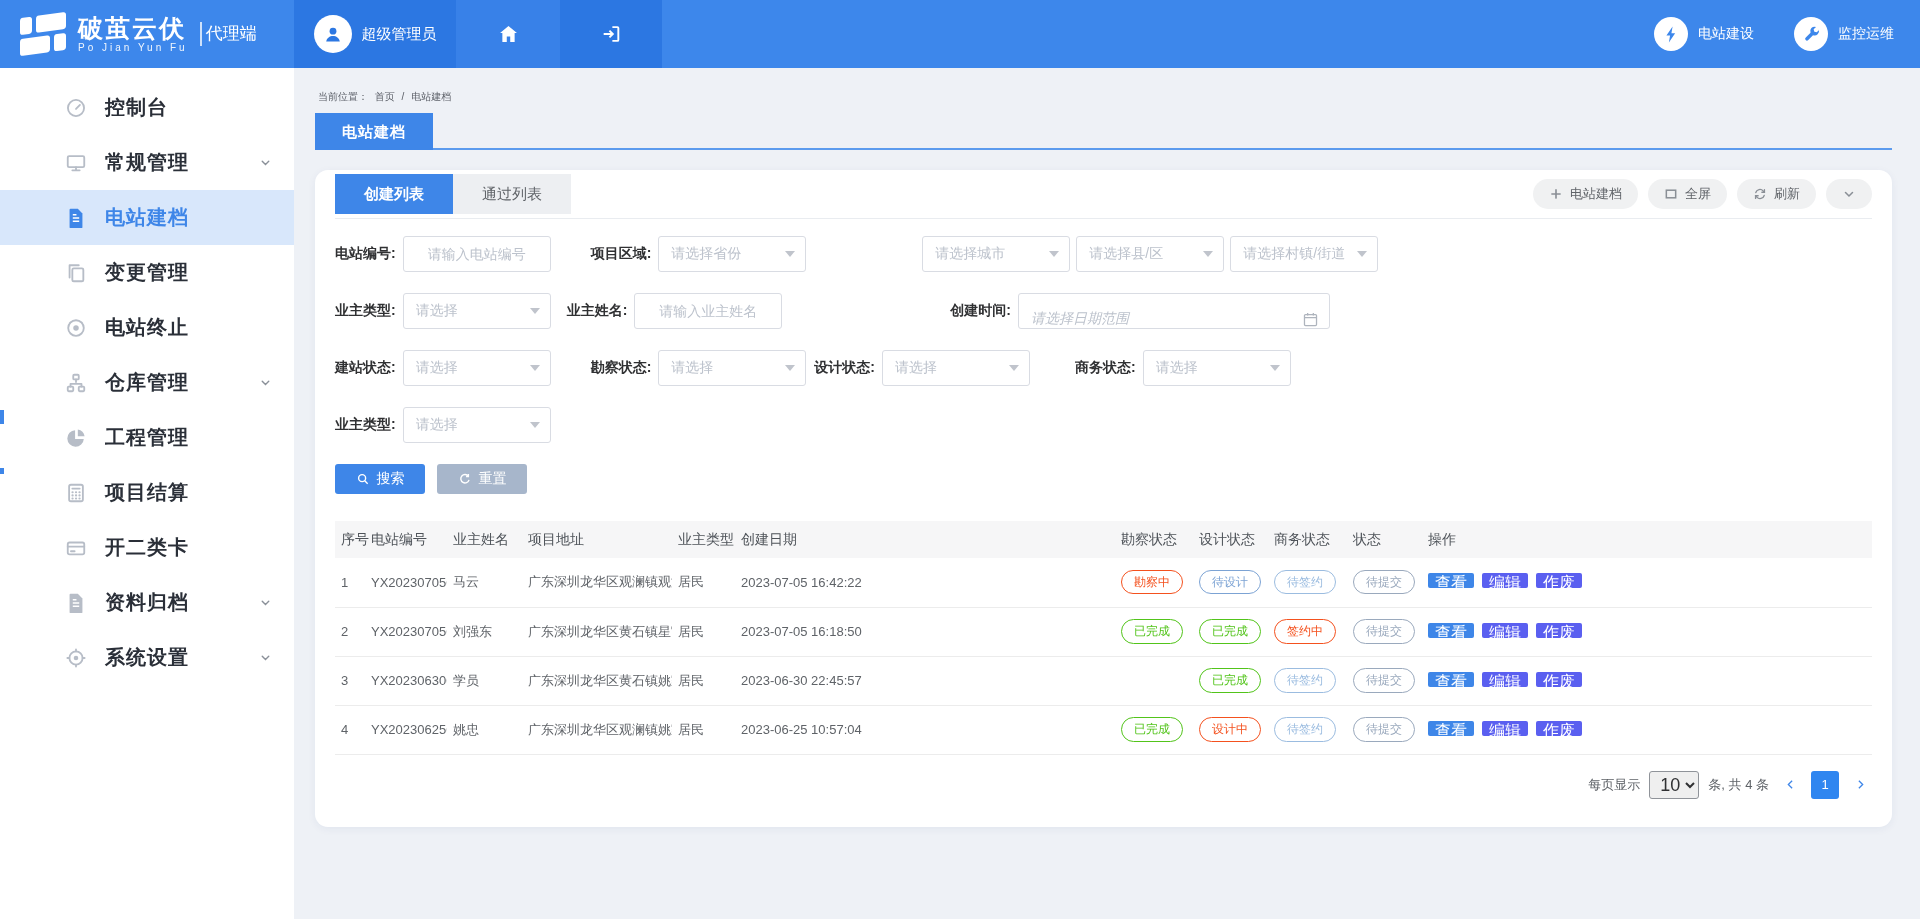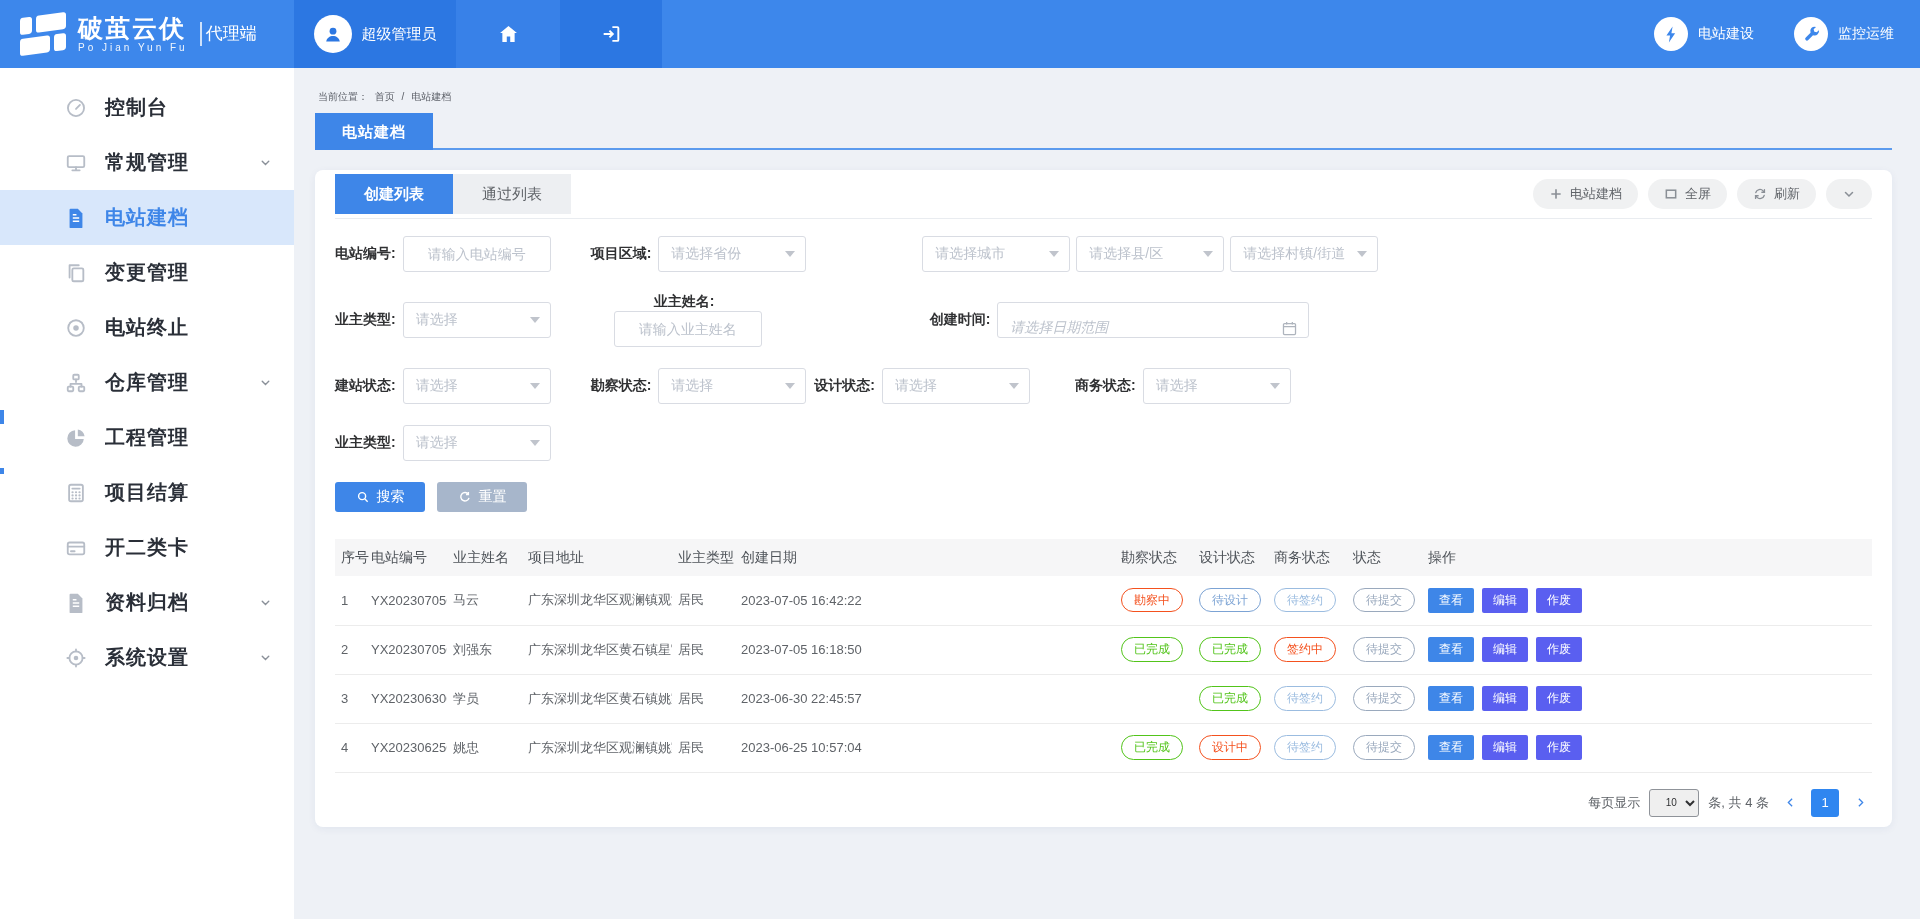--- a/index.html
+++ b/index.html
@@ -54,21 +54,21 @@
 
   
   .main { margin-left:294px; padding-top:68px; width:1626px; }
   .breadcrumb { margin:22px 0 0 24px; font-size:10px; color:#5a5e66; }
   .breadcrumb span { margin-right:4px; }
   .crumb-link { cursor:pointer; }
   .tab-line { margin:10px 28px 0 21px; height:36px; border-bottom:2px solid #5c9bee; position:relative; }
   .page-tab { position:absolute; left:0; bottom:-2px; width:118px; height:37px; background:#3e86e8;
     color:#fff; font-size:15px; font-weight:bold; text-align:center; line-height:37px; cursor:pointer; letter-spacing:1px; }
 
-  .card { margin:20px 28px 0 21px; height:657px; background:#fff; border-radius:8px;
+  .card { margin:20px 28px 0 21px; height:657px; background:#fff; border-radius:13px;
     padding:0 20px; box-shadow:0 2px 8px rgba(20,50,120,.06); }
 
   .tabs-row { height:49px; border-bottom:1px solid #e9ecf0; display:flex; align-items:center; }
   .list-tab { width:118px; height:40px; line-height:40px; text-align:center; font-size:15px;
     color:#5f6368; background:#edeff2; cursor:pointer; }
   .list-tab.active { background:#3e86e8; color:#fff; font-weight:bold; }
   #toolbar { margin-left:auto; display:flex; gap:10px; }
   .pill { height:30px; padding:0 16px; border:none; border-radius:16px; background:#f0f1f2;
     color:#5f6368; font-size:13px; display:flex; align-items:center; gap:7px; cursor:pointer;
     font-family:inherit; }
@@ -89,21 +89,21 @@
   .caret { color:#c0c4cc; display:flex; margin-left:4px; }
   .caret svg { width:10px; height:6px; }
   .f-date { width:312px; padding:0 10px 0 12px; display:flex; align-items:flex-end; cursor:pointer;font-style:italic; }
   .f-date .ph { color:#bcc2cc; flex:1; }
   .cal { color:#aeb4bd; display:flex; }
   .cal svg { width:17px; height:17px; }
   [data-name="filter-field-project-region"] { margin-left:40px; }
   [data-name="filter-field-city"] { margin-left:116px; }
   [data-name="filter-field-district"] { margin-left:6px; }
   [data-name="filter-field-village"] { margin-left:6px; }
-  [data-name="filter-field-owner-name"] { margin-left:63px;flex-direction:column; }
+  [data-name="filter-field-owner-name"] { margin-left:16px; }
   [data-name="filter-field-create-time"] { margin-left:168px; }
   [data-name="filter-field-survey-status"] { margin-left:40px; }
   [data-name="filter-field-design-status"] { margin-left:8px; }
   [data-name="filter-field-business-status"] { margin-left:45px; }
 
   .actions-row { display:flex; margin-top:21px; }
   .btn { height:30px; border:none; border-radius:3px; color:#fff; font-size:14px;
     display:flex; align-items:center; justify-content:center; gap:7px; cursor:pointer; font-family:inherit; }
   .btn svg { width:14px; height:14px; }
   .btn-search { width:90px; background:#3e86e8; }
@@ -116,30 +116,30 @@
   #grid td { height:49px; font-size:13px; color:#5f6368; padding:0 0 0 6px;
     border-bottom:1px solid #ececec; white-space:nowrap; overflow:hidden; }
   td.addr { font-size:12px; }
   .badge { display:inline-block; padding:4px 12px; font-size:12px; border:1px solid;
     border-radius:13px; line-height:1.2; background:#fff; }
   .tone-orange { color:#f4511e; border-color:#f4511e; }
   .tone-green { color:#52c41a; border-color:#52c41a; }
   .tone-blue { color:#7ca3d4; border-color:#7ca3d4; }
   .tone-lightblue { color:#9bbce0; border-color:#9bbce0; }
   .tone-gray { color:#9aa9bd; border-color:#9aa9bd; }
-  .act { width:46px; height:25px; border:none; border-radius:2px; color:#fff; font-size:12px;
+  .act { width:46px; height:15px; border:none; border-radius:2px; color:#fff; font-size:16px;
     margin-right:8px; cursor:pointer; font-family:inherit; }
   .act-blue { background:#3e86e8; }
   .act-indigo { background:#5a5ff0; }
 
   
   .pagination { display:flex; align-items:center; justify-content:flex-end; gap:9px;
     margin-top:16px; font-size:13px; color:#5f6368; }
   #per-page-select { width:50px; height:28px; border:1px solid #8f9399; border-radius:3px;
-    font-size:10px; font-family:inherit; color:#303133; padding-left:6px;text-align:center; }
+    font-size:18px; font-family:inherit; color:#303133; padding-left:6px; }
   .pg-chevron { width:24px; height:28px; display:flex; align-items:center; justify-content:center;
     color:#3e86e8; cursor:pointer; background:none; border:none; }
   .pg-chevron svg { width:13px; height:13px; }
   .pg-current { width:28px; height:28px; background:#2f86f0; color:#fff; border-radius:3px;
     display:flex; align-items:center; justify-content:center; font-size:13px; cursor:pointer; }
 </style>
 </head>
 <body>
 
 <header class="header" data-name="app-header">

